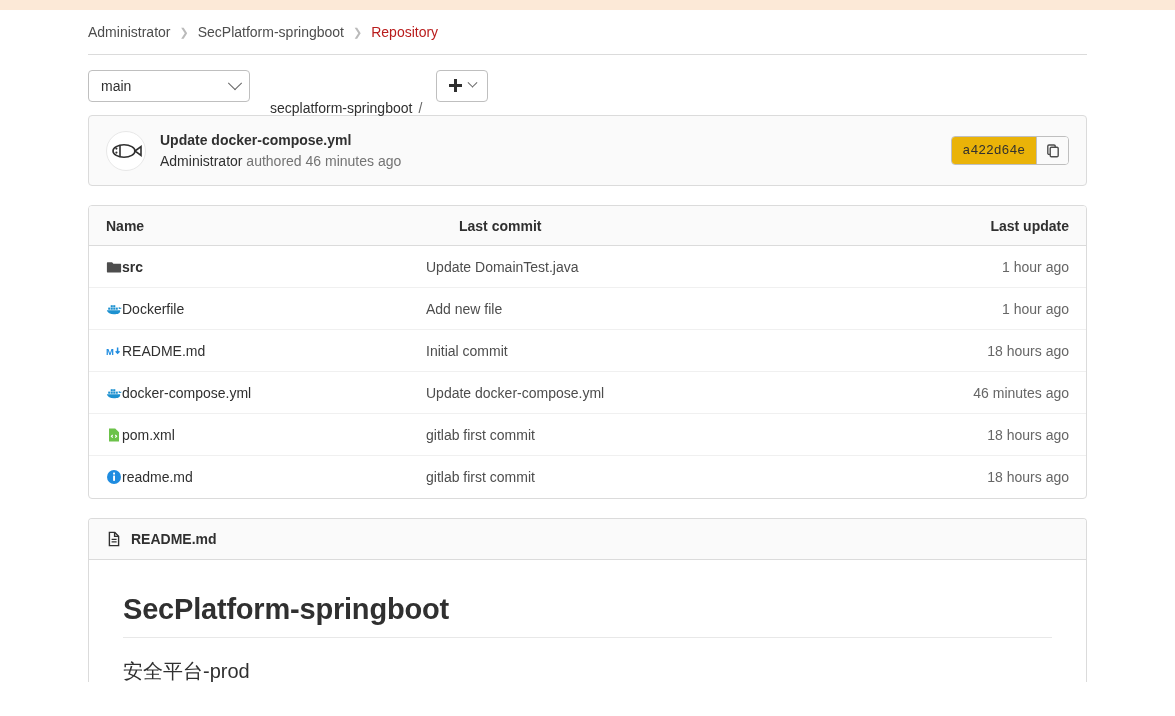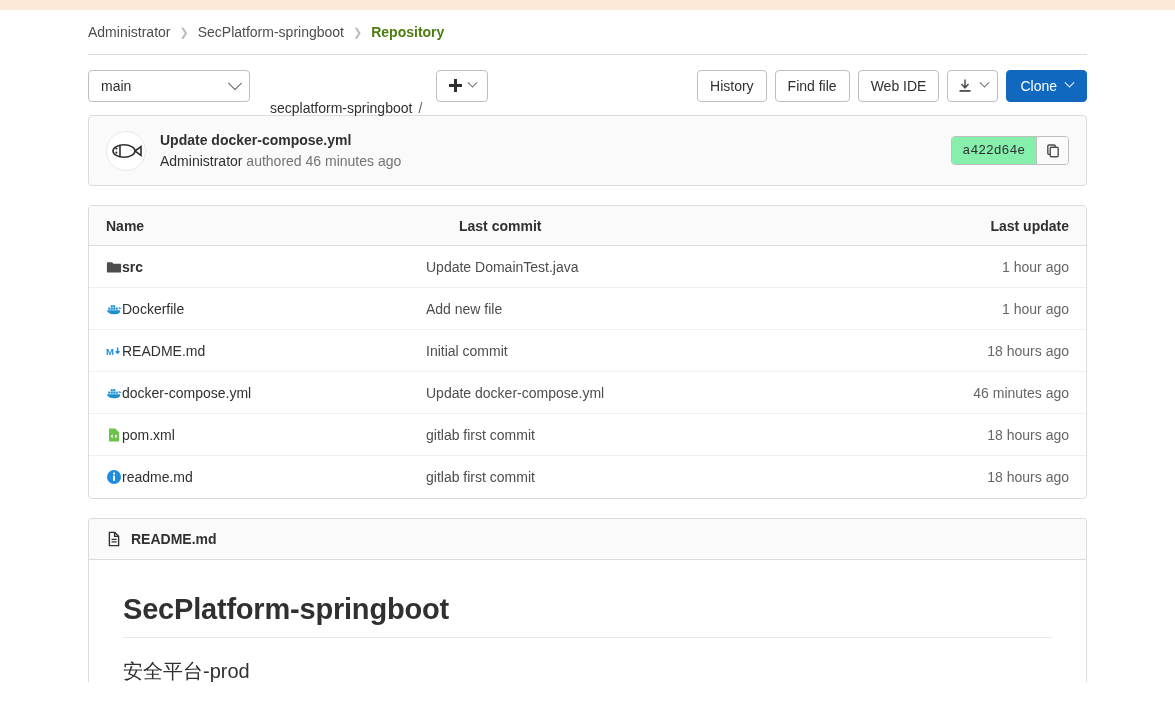--- a/index.html
+++ b/index.html
@@ -29,21 +29,21 @@
     display: flex;
     align-items: center;
     border-bottom: 1px solid #dbdbdb;
   }
   .crumb {
     font-size: 14px;
     color: #4d4d4d;
     text-decoration: none;
     white-space: nowrap;
   }
-  .crumb.current { font-weight: bold; color: #4d7c0f; }
+  .crumb.current { font-weight: normal; color: #b91c1c; }
   .crumb-sep {
     color: #bababa;
     font-size: 11px;
     margin: 0 9px;
     user-select: none;
   }
 
   
   .toolbar {
     display: flex;
@@ -183,21 +183,21 @@
     overflow: hidden;
     background: #fff;
   }
   .sha-text {
     font-family: "Liberation Mono", monospace;
     font-size: 13px;
     color: #303030;
     padding: 6px 11px;
     display: flex;
     align-items: center;
-    background: #86efac;
+    background: #eab308;
   }
   .sha-copy {
     width: 32px;
     border-left: 1px solid #bfbfbf;
     background: #fafafa;
     display: flex;
     align-items: center;
     justify-content: center;
     cursor: pointer;
   }
@@ -308,38 +308,20 @@
 
     <span class="path-text">
       <span>secplatform-springboot</span><span class="path-sep">/</span>
     </span>
 
     <div class="plus-btn">
       <span class="plus-glyph"></span>
       <span class="chev sm"></span>
     </div>
 
-    <div class="toolbar-right">
-      <button class="btn">History</button>
-      <button class="btn">Find file</button>
-      <button class="btn">Web IDE</button>
-
-      <button class="btn icon-btn">
-        <svg class="ficon" viewBox="0 0 16 16">
-          <path fill="#4d4d4d" d="M7.25 1.5h1.5v6.19l2.22-2.22 1.06 1.06L8 11.06 3.97 6.53l1.06-1.06 2.22 2.22V1.5z"></path>
-          <path fill="#4d4d4d" d="M2.5 12h11v1.8h-11z"></path>
-        </svg>
-        <span class="chev sm"></span>
-      </button>
-
-      <button class="btn btn-primary">
-        <span>Clone</span>
-        <span class="chev sm white"></span>
-      </button>
-    </div>
   </div>
 
   <div class="panel commit-panel">
     <div class="avatar">
       <svg width="34" height="34" viewBox="0 0 34 34">
         <ellipse cx="15" cy="17" rx="11" ry="6.2" fill="none" stroke="#303030" stroke-width="1.6"></ellipse>
         <path d="M26 17 L32 12.5 L32 21.5 Z" fill="none" stroke="#303030" stroke-width="1.6"></path>
         <line x1="11" y1="11.6" x2="11" y2="22.4" stroke="#303030" stroke-width="1.6"></line>
         <circle cx="7.4" cy="14.6" r="1.1" fill="#303030"></circle>
         <circle cx="7.4" cy="18.6" r="1.1" fill="#303030"></circle>

